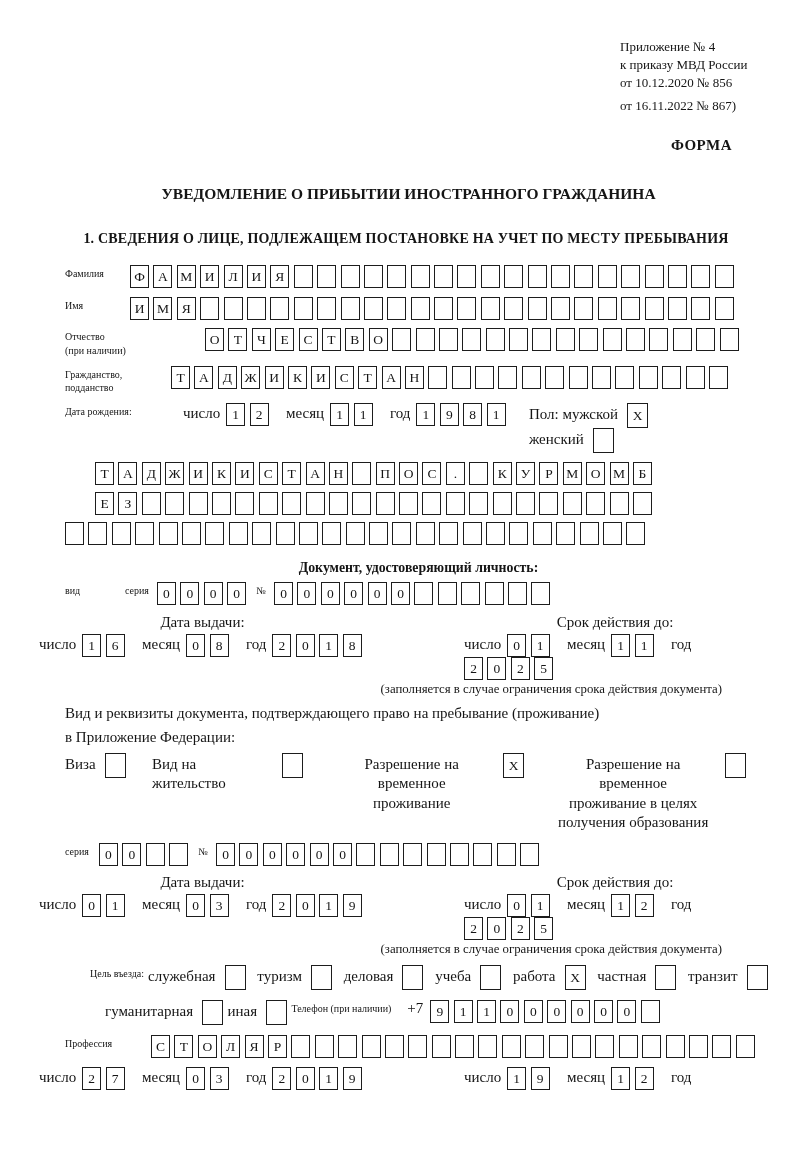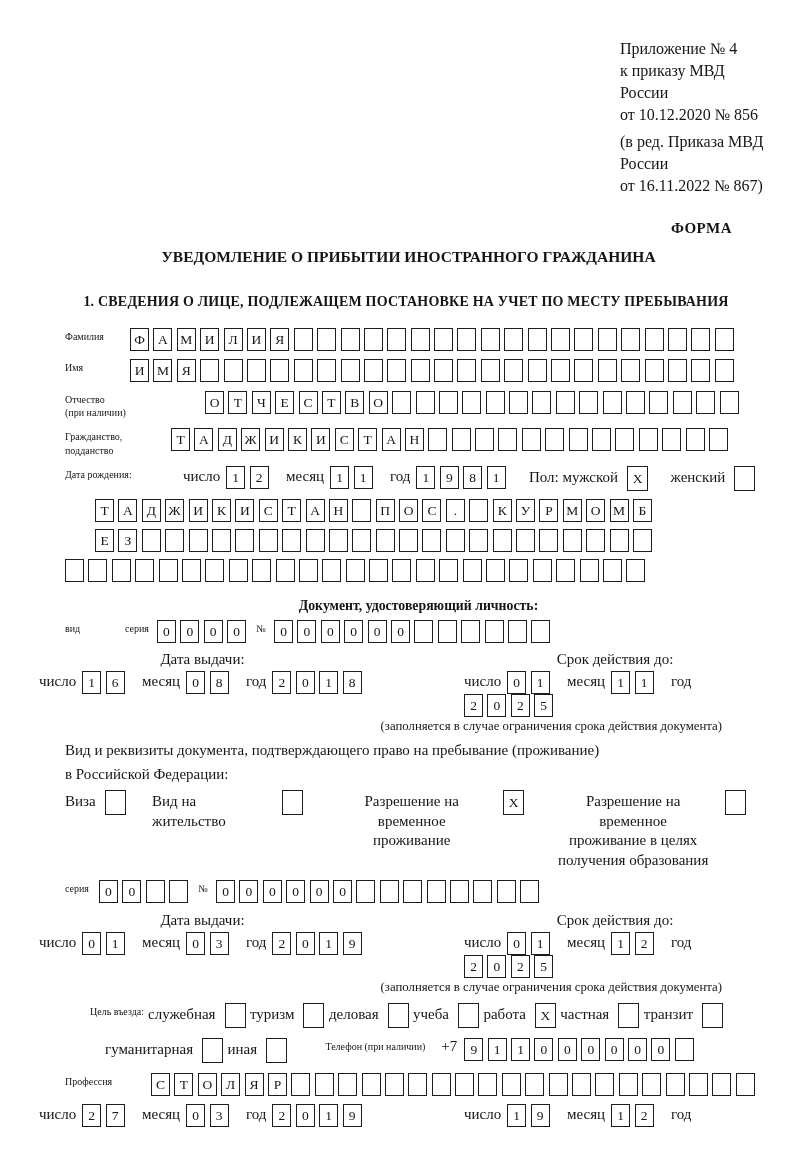--- a/index.html
+++ b/index.html
@@ -2,24 +2,24 @@
 <html><head>
 <meta charset="utf-8">
 <style>
   html,body{margin:0;padding:0;background:#e8e8e8;}
   .page{
     width:800px;height:1163px;margin:0 auto;background:#ffffff;
     font-family:"Liberation Serif","DejaVu Serif",serif;color:#151515;
     position:relative;box-sizing:border-box;padding:38px 28px 20px 65px;overflow:hidden;
   }
   
-  .annex{margin-left:555px;font-size:16px;line-height:1.38;}
+  .annex{margin-left:555px;font-size:13px;line-height:1.38;}
   .annex .gap{height:5px;}
   .forma{font-weight:bold;font-size:15px;text-align:right;padding-right:40px;margin-top:22px;letter-spacing:.5px;}
-  .title{margin-top:8px;text-align:center;font-weight:bold;font-size:15.5px;line-height:1.5;margin-left:-20px;}
+  .title{margin-top:28px;text-align:center;font-weight:bold;font-size:15.5px;line-height:1.5;margin-left:-20px;}
   .blank-line{display:inline-block;width:55px;border-bottom:2.2px solid #3a3a3a;height:12px;margin-left:14px;}
   .sec-head{margin-top:26px;margin-left:-25px;text-align:center;font-weight:bold;font-size:14px;letter-spacing:.2px;}
   
   .frow{display:flex;align-items:flex-start;margin-bottom:8.5px;}
   .rlabel{font-size:10px;flex-shrink:0;line-height:1.35;padding-top:2px;}
   .lw65{width:65px;} .lw45{width:46px;} .lw85{width:86px;} .lw105{width:106px;} .lw140{width:140px;}
   .cellrow{white-space:nowrap;}
   .cell{
     display:inline-block;width:17px;height:21px;border:1.6px solid #1d1d1d;margin-right:4.4px;
     text-align:center;font-size:13.5px;line-height:21px;vertical-align:middle;background:#fff;
@@ -32,40 +32,39 @@
   .dates-head{display:flex;font-size:15px;margin-bottom:3px;}
   .dh-left{width:425px;flex-shrink:0;text-align:center;padding-right:150px;box-sizing:border-box;}
   .dh-right{width:250px;text-align:center;}
   .dates-row{display:flex;margin-bottom:2px;}
   .dates-left{width:425px;flex-shrink:0;}
   .note-right{font-size:12.8px;text-align:right;padding-right:50px;margin-bottom:8px;margin-top:1px;}
   
   .check-item{display:inline-flex;align-items:flex-start;}
   .check-label{font-size:15px;margin-right:9px;line-height:1.3;padding-top:2px;}
   .checkbox{width:19px;height:23px;line-height:23px;}
-  .spread{display:flex;flex:1;font-family:Liberation Serif, serif;}
+  .spread{display:flex;flex:1;justify-content:space-between;font-family:Liberation Serif, serif;}
   .types-row{display:flex;margin:4px 0 10px 0;}
   .types-row .check-item{margin-right:22px;}
   .types-row .check-label{white-space:pre-line;text-align:center;}
   .types-row .check-item:nth-child(1) .check-label,
   .types-row .check-item:nth-child(2) .check-label{text-align:left;}
   .plain{font-size:15px;margin-bottom:7px;}
   .phone-prefix{font-size:15px;margin:0 7px 0 16px;}
 </style>
 </head>
 <body>
 
 <div class="page">
 
   <div class="annex">
     <div>Приложение № 4</div>
     <div>к приказу МВД России</div>
     <div>от 10.12.2020 № 856</div>
     <div class="gap"></div>
-    <div>(в ред. Приказа МВД России</div>
     <div>от 16.11.2022 № 867)</div>
   </div>
 
   <div class="forma">ФОРМА</div>
 
   <div class="title">
     <div>УВЕДОМЛЕНИЕ О ПРИБЫТИИ ИНОСТРАННОГО ГРАЖДАНИНА</div>
   </div>
 
   <div class="sec-head">1. СВЕДЕНИЯ О ЛИЦЕ, ПОДЛЕЖАЩЕМ ПОСТАНОВКЕ НА УЧЕТ ПО МЕСТУ ПРЕБЫВАНИЯ</div>
@@ -94,21 +93,21 @@
     <div class="rlabel lw105">
       <div>Гражданство,</div>
       <div>подданство</div>
     </div>
     <div class="cellrow"><span class="cell">Т</span><span class="cell">А</span><span class="cell">Д</span><span class="cell">Ж</span><span class="cell">И</span><span class="cell">К</span><span class="cell">И</span><span class="cell">С</span><span class="cell">Т</span><span class="cell">А</span><span class="cell">Н</span><span class="cell"></span><span class="cell"></span><span class="cell"></span><span class="cell"></span><span class="cell"></span><span class="cell"></span><span class="cell"></span><span class="cell"></span><span class="cell"></span><span class="cell"></span><span class="cell"></span><span class="cell"></span><span class="cell"></span></div>
   </div>
 
   <div class="frow" style="margin-top:3px;">
     <div class="rlabel" style="width:118px;">Дата рождения:</div>
     <div class="dgroup"><span class="glabel">число</span><span class="cells"><span class="cell">1</span><span class="cell">2</span></span><span class="glabel">месяц</span><span class="cells"><span class="cell">1</span><span class="cell">1</span></span><span class="glabel">год</span><span class="cells"><span class="cell">1</span><span class="cell">9</span><span class="cell">8</span><span class="cell">1</span></span></div>
-    <div style="display:inline-flex;gap:18px;margin-left:6px;">
+    <div style="display:inline-flex;margin-left:6px;flex-direction:column;">
         <span class="check-item">
           <span class="check-label">Пол: мужской</span>
           <span class="cell checkbox">X</span>
         </span>
         <span class="check-item">
           <span class="check-label">женский</span>
           <span class="cell checkbox"></span>
         </span>
       </div>
   </div>
@@ -135,21 +134,21 @@
     <div class="dh-left">Дата выдачи:</div>
     <div class="dh-right">Срок действия до:</div>
   </div>
   <div class="dates-row">
     <div class="dates-left dgroup" style="margin-left:-26px;"><span class="glabel">число</span><span class="cells"><span class="cell">1</span><span class="cell">6</span></span><span class="glabel">месяц</span><span class="cells"><span class="cell">0</span><span class="cell">8</span></span><span class="glabel">год</span><span class="cells"><span class="cell">2</span><span class="cell">0</span><span class="cell">1</span><span class="cell">8</span></span></div>
     <div class="dgroup"><span class="glabel">число</span><span class="cells"><span class="cell">0</span><span class="cell">1</span></span><span class="glabel">месяц</span><span class="cells"><span class="cell">1</span><span class="cell">1</span></span><span class="glabel">год</span><span class="cells"><span class="cell">2</span><span class="cell">0</span><span class="cell">2</span><span class="cell">5</span></span></div>
   </div>
   <div class="note-right">(заполняется в случае ограничения срока действия документа)</div>
 
   <div class="plain">Вид и реквизиты документа, подтверждающего право на пребывание (проживание)</div>
-  <div class="plain">в Российской Федерации:</div>
+  <div class="plain">в Приложение Федерации:</div>
 
   <div class="types-row">
       <span class="check-item">
         <span class="check-label">Виза</span>
         <span class="cell checkbox"></span>
       </span>
       <span class="check-item">
         <span class="check-label">Вид на жительство</span>
         <span class="cell checkbox"></span>
       </span>
@@ -221,21 +220,21 @@
     <div style="display:inline-flex;margin-left:40px;">
         <span class="check-item">
           <span class="check-label">гуманитарная</span>
           <span class="cell checkbox"></span>
         </span>
         <span class="check-item">
           <span class="check-label">иная</span>
           <span class="cell checkbox"></span>
         </span>
       </div>
-    <div class="rlabel" style="margin-left:34px;">Телефон (при наличии)</div>
+    <div class="rlabel" style="">Телефон (при наличии)</div>
     <div class="phone-prefix">+7</div>
     <div class="cellrow"><span class="cell">9</span><span class="cell">1</span><span class="cell">1</span><span class="cell">0</span><span class="cell">0</span><span class="cell">0</span><span class="cell">0</span><span class="cell">0</span><span class="cell">0</span><span class="cell"></span></div>
   </div>
 
   <div class="frow">
     <div class="rlabel lw85">Профессия</div>
     <div class="cellrow"><span class="cell">С</span><span class="cell">Т</span><span class="cell">О</span><span class="cell">Л</span><span class="cell">Я</span><span class="cell">Р</span><span class="cell"></span><span class="cell"></span><span class="cell"></span><span class="cell"></span><span class="cell"></span><span class="cell"></span><span class="cell"></span><span class="cell"></span><span class="cell"></span><span class="cell"></span><span class="cell"></span><span class="cell"></span><span class="cell"></span><span class="cell"></span><span class="cell"></span><span class="cell"></span><span class="cell"></span><span class="cell"></span><span class="cell"></span><span class="cell"></span></div>
   </div>
 
   <div class="dates-row" style="margin-bottom:9px;">

